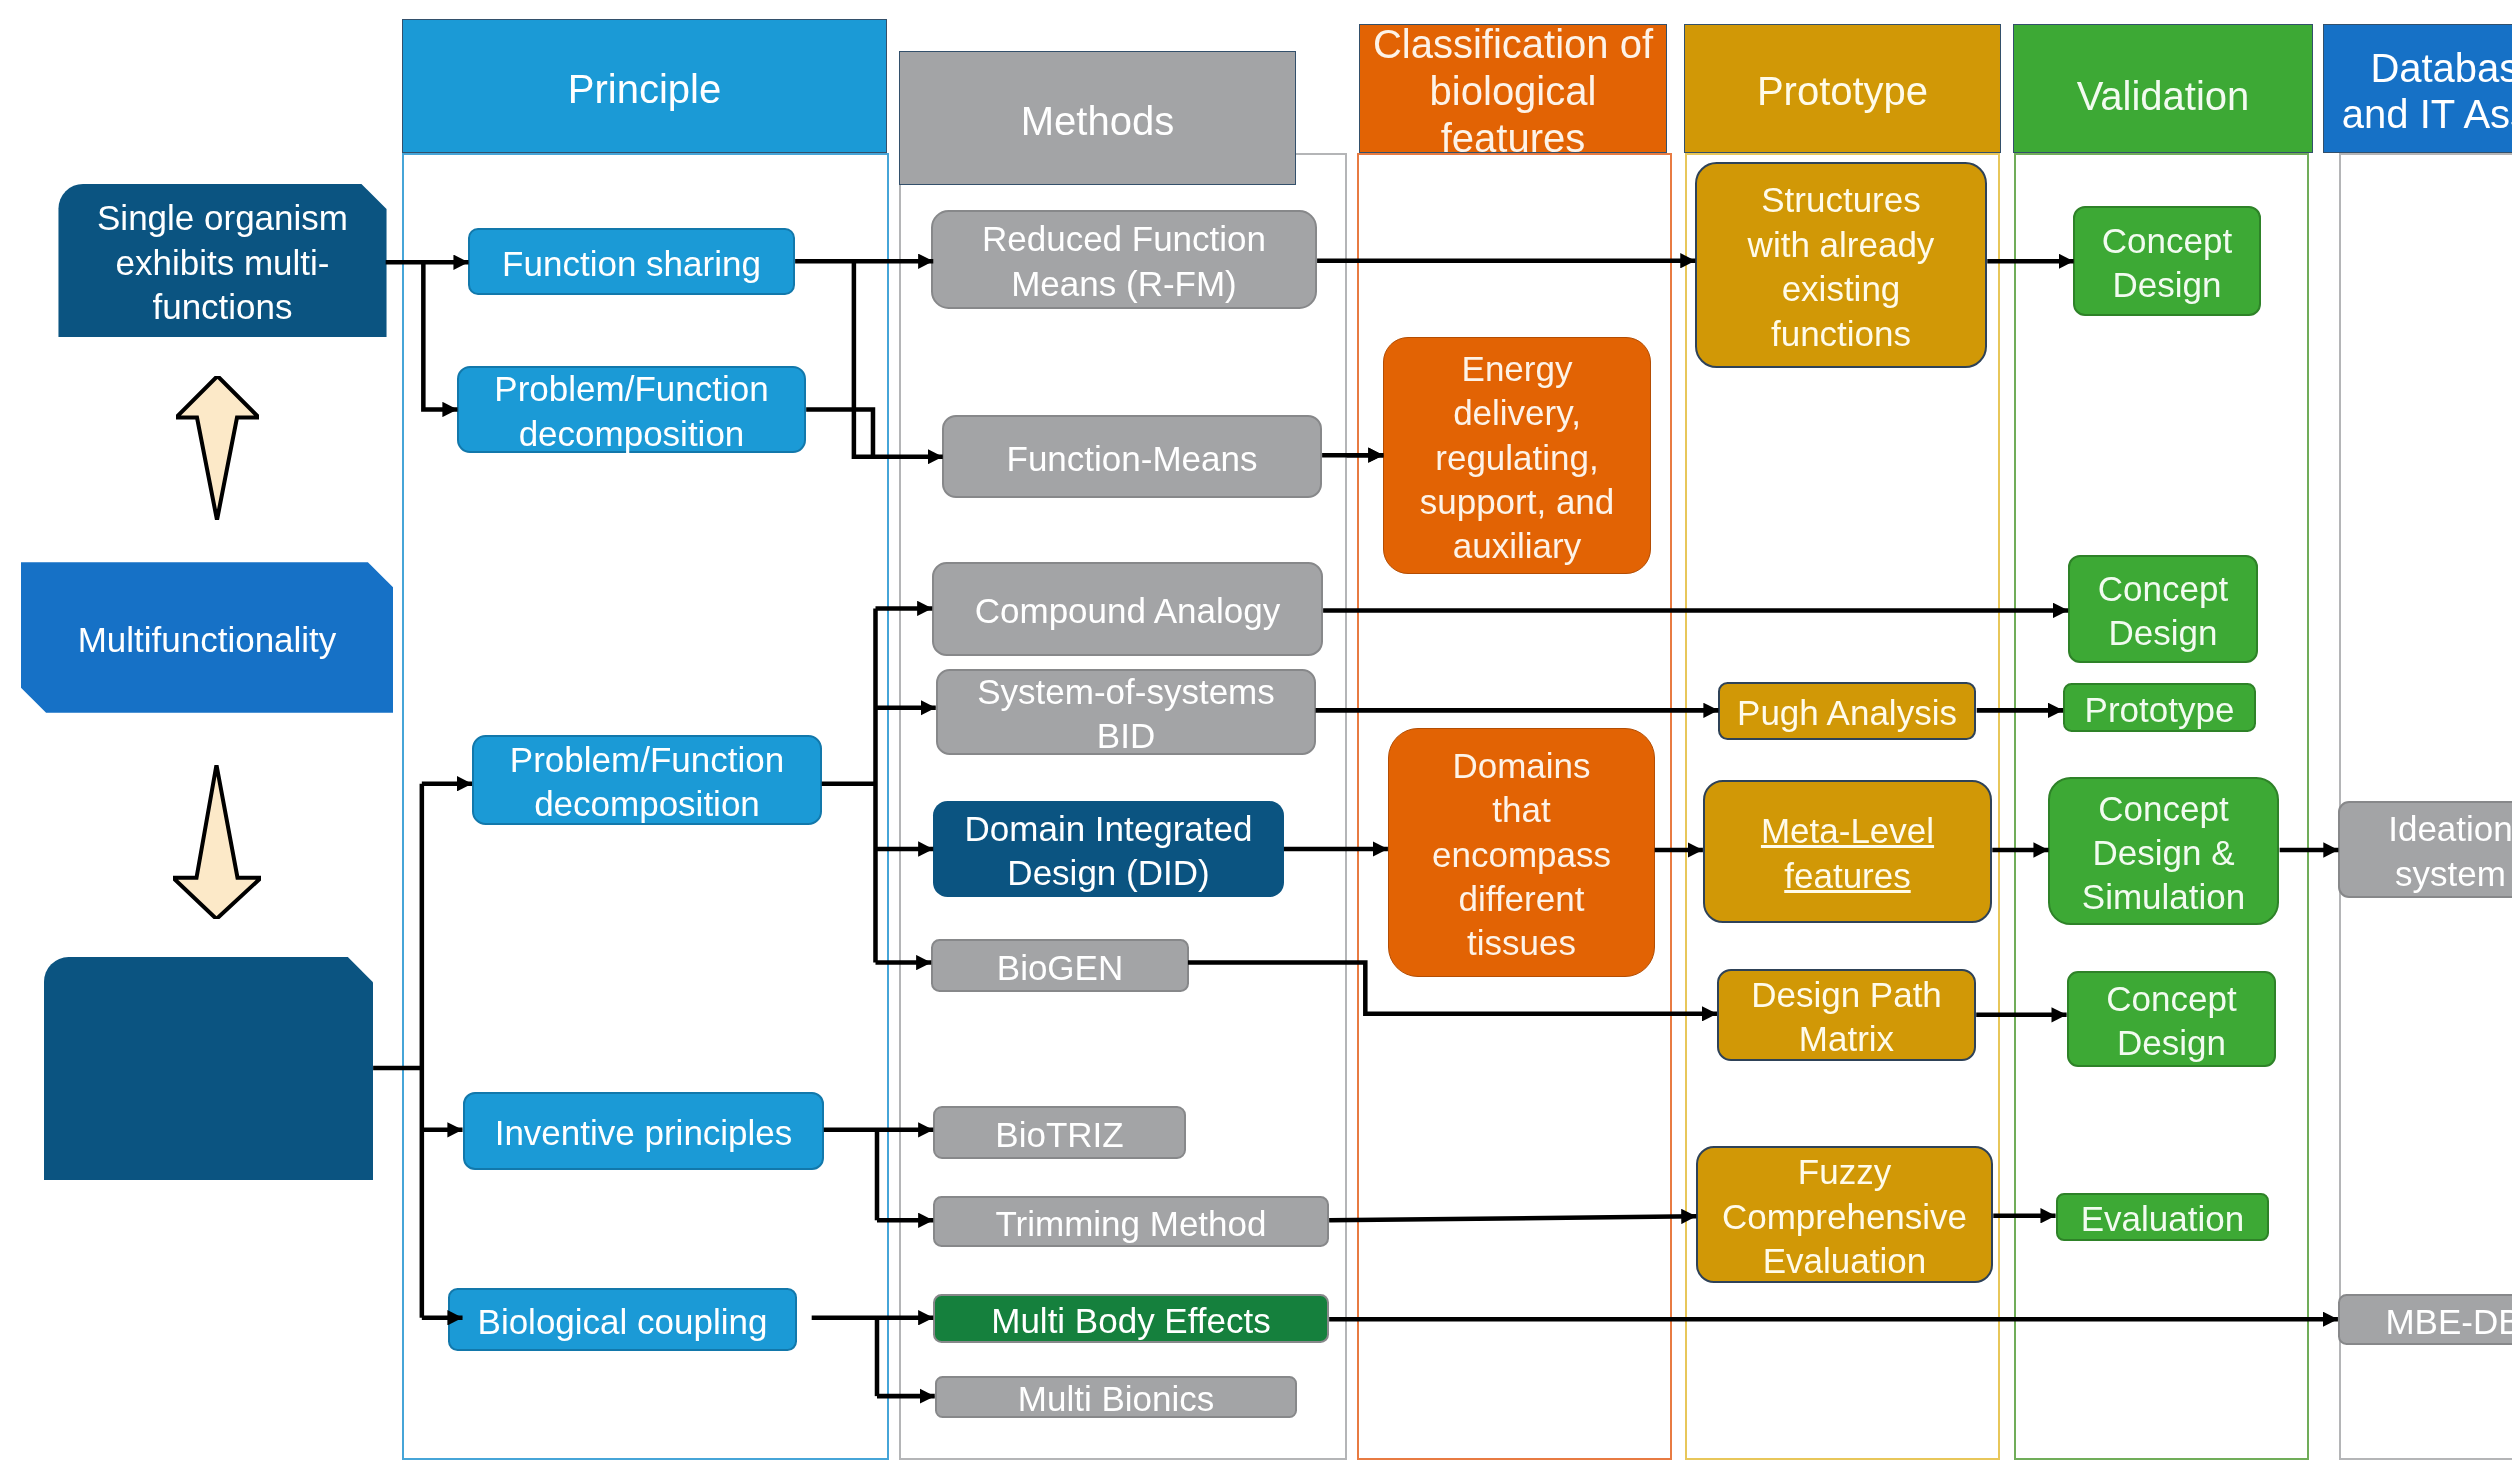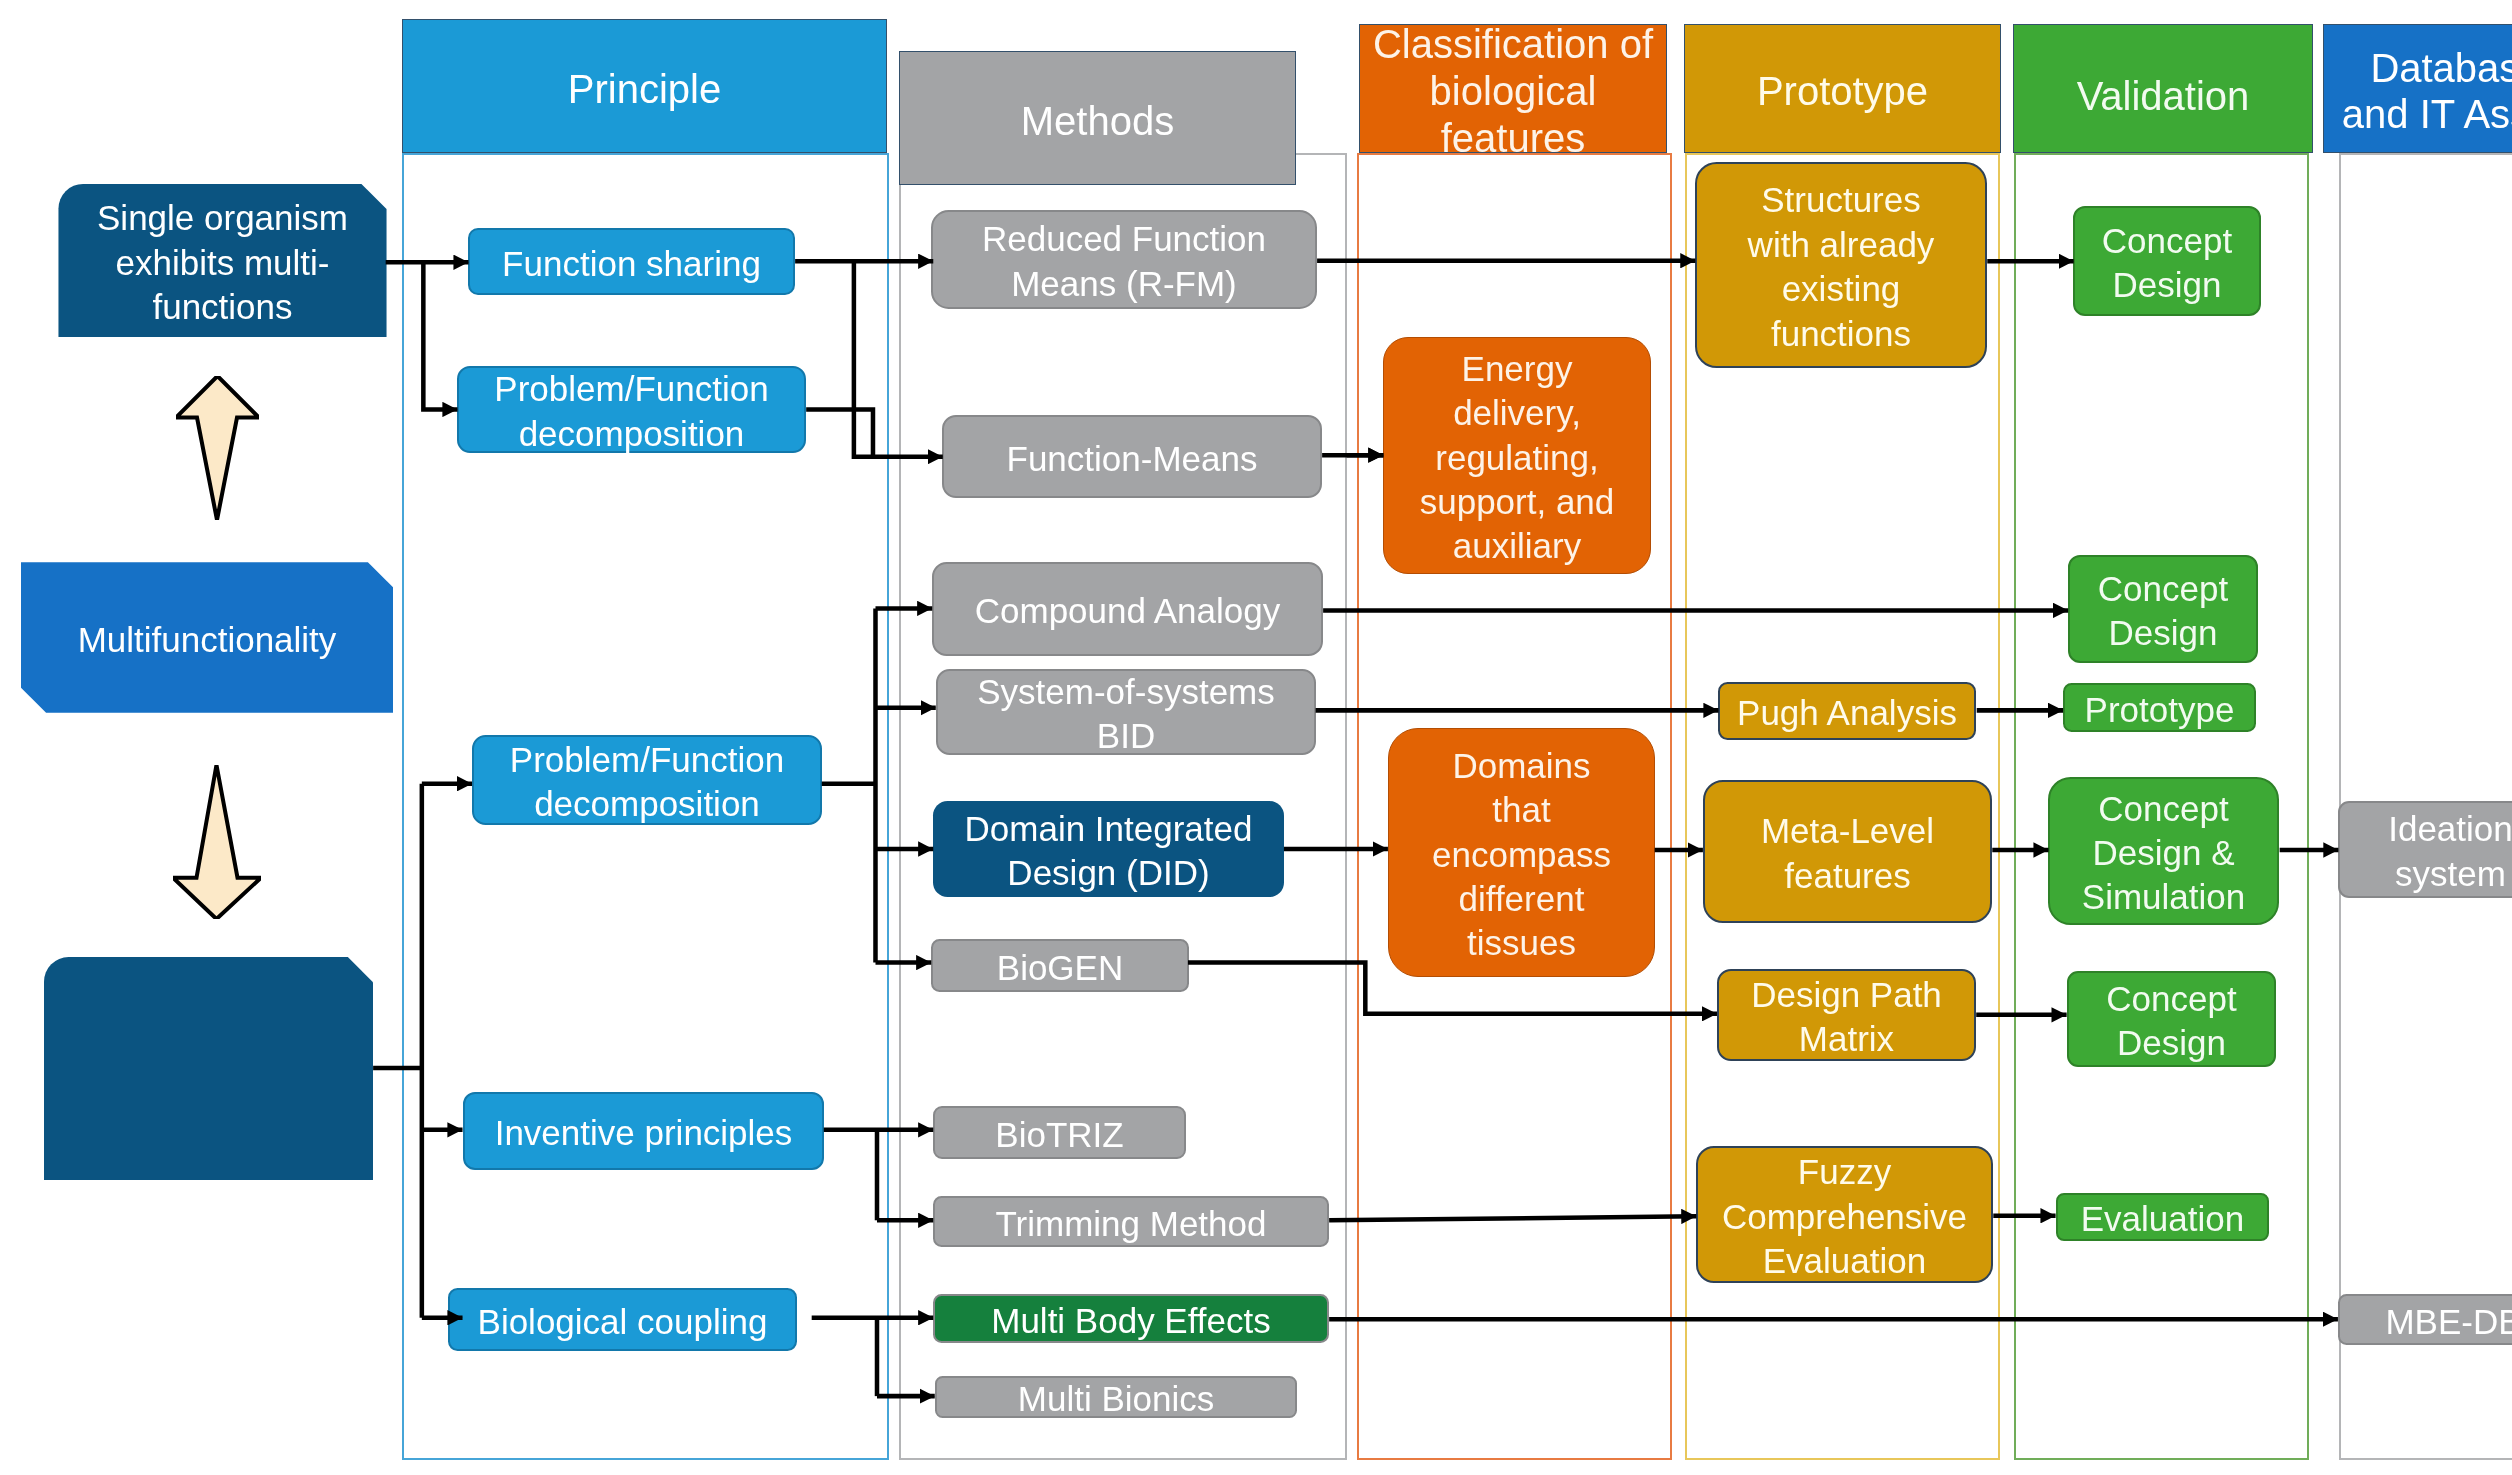--- a/index.html
+++ b/index.html
@@ -110,21 +110,21 @@
       </div>
       <div class="node" style="left: 1388px; top: 728px; width: 267px; height: 249px; background: rgb(226, 99, 4); font-size: 35px; color: rgb(253, 243, 232); line-height: 1.27; padding: 4.5px 7px 0px; border-radius: 30px; border: 1px solid rgb(179, 77, 3);">
         <span>Domains<br>that<br>encompass<br>different<br>tissues</span>
       </div>
       <div class="node" style="left: 1695px; top: 162px; width: 292px; height: 206px; background: rgb(209, 152, 6); font-size: 35px; color: rgb(255, 251, 234); line-height: 1.27; padding: 4.5px 7px 0px; border-radius: 21.6px; border: 2.5px solid rgb(46, 66, 88);">
         <span>Structures<br>with already<br>existing<br>functions</span>
       </div>
       <div class="node" style="left: 1718px; top: 682px; width: 258px; height: 58px; background: rgb(209, 152, 6); font-size: 35px; color: rgb(255, 251, 234); line-height: 1.27; padding: 4.5px 7px 0px; border-radius: 9.5px; border: 2.5px solid rgb(46, 66, 88);">
         <span>Pugh Analysis</span>
       </div>
-      <div class="node" style="left: 1703px; top: 780px; width: 289px; height: 143px; background: rgb(209, 152, 6); font-size: 35px; color: rgb(255, 251, 234); line-height: 1.27; padding: 4.5px 7px 0px; border-radius: 20px; border: 2.5px solid rgb(46, 66, 88);">
+      <div class="node" style="left: 1703px; top: 780px; width: 289px; height: 143px; background: rgb(209, 152, 6); font-size: 35px; color: rgb(255, 251, 234); line-height: 1.27; padding: 4.5px 7px 0px; border-radius: 20px; border: 2.5px solid rgb(46, 66, 88); text-decoration: underline;">
         <span>Meta-Level<br>features</span>
       </div>
       <div class="node" style="left: 1717px; top: 969px; width: 259px; height: 92px; background: rgb(209, 152, 6); font-size: 35px; color: rgb(255, 251, 234); line-height: 1.27; padding: 4.5px 7px 0px; border-radius: 14px; border: 2.5px solid rgb(46, 66, 88);">
         <span>Design Path<br>Matrix</span>
       </div>
       <div class="node" style="left: 1696px; top: 1146px; width: 297px; height: 137px; background: rgb(209, 152, 6); font-size: 35px; color: rgb(255, 251, 234); line-height: 1.27; padding: 4.5px 7px 0px; border-radius: 18px; border: 2.5px solid rgb(46, 66, 88);">
         <span>Fuzzy<br>Comprehensive<br>Evaluation</span>
       </div>
       <div class="node" style="left: 2073px; top: 206px; width: 188px; height: 110px; background: rgb(61, 169, 53); font-size: 35px; color: rgb(242, 251, 240); line-height: 1.27; padding: 4.5px 7px 0px; border-radius: 12px; border: 2px solid rgb(46, 130, 40);">
         <span>Concept<br>Design</span>

